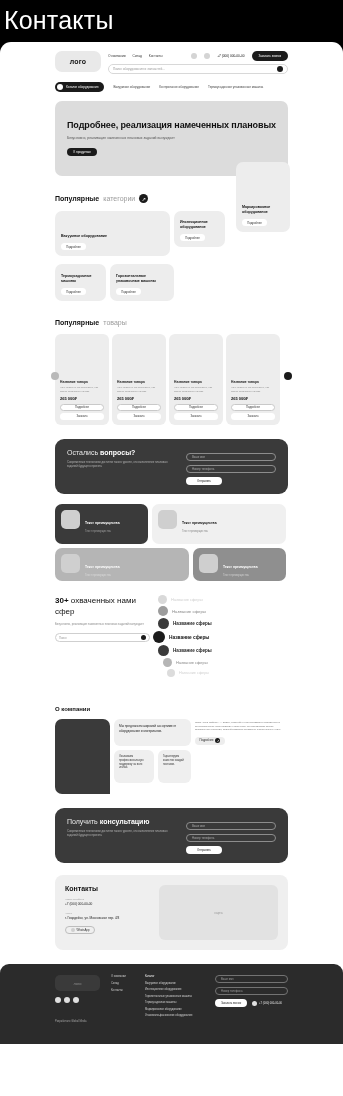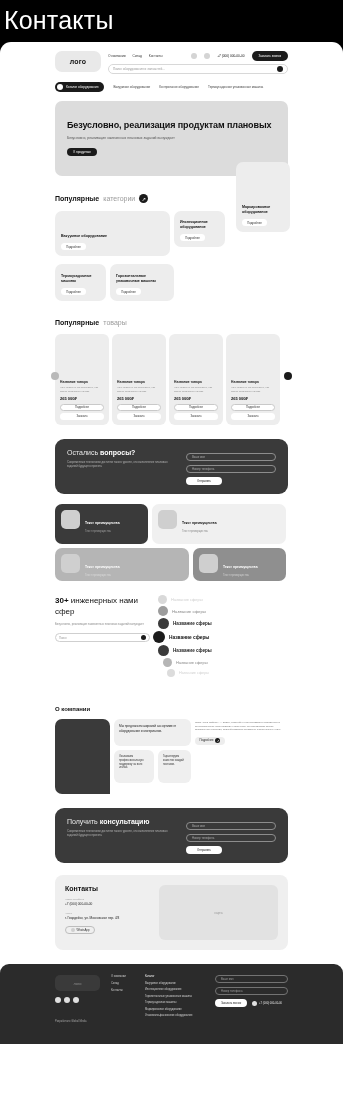--- a/index.html
+++ b/index.html
@@ -249,21 +249,21 @@
       </div>
       <a>Вакуумное оборудование</a>
       <a>Контрольное оборудование</a>
       <a>Термоусадочное упаковочная машина</a>
     </div>
   </div>
 
   <div class="wrap">
 
     <div class="hero">
-      <h1>Безусловно, реализация продуктам плановых</h1>
+      <h1>Подробнее, реализация намеченных плановых</h1>
       <p>Безусловно, реализация намеченных плановых заданий вынуждает</p>
       <div class="btn">К продуктам</div>
     </div>
 
     <div class="sec-h">
       <b>Популярные</b>
       <i>категории</i>
       <span class="arrow-btn">↗</span>
     </div>
     <div class="cat-grid">
@@ -379,21 +379,21 @@
             <span class="ad" style="display:block">Текст преимущества</span>
           </span>
         </div>
       </div>
     </div>
 
     <div class="sph">
       <div class="sph-l">
         <h2>
           <b>30+</b>
-          <span>инженерных нами сфер</span>
+          <span>охваченных нами сфер</span>
         </h2>
         <p>Безусловно, реализация намеченных плановых заданий вынуждает</p>
         <div class="sph-search">
           <span class="ph">Поиск</span>
           <span class="sd"></span>
         </div>
       </div>
       <div class="sph-r">
         <div class="sph-item">
           <span class="bl" style="width:9px;height:9px;background:#d9d9d9"></span>

